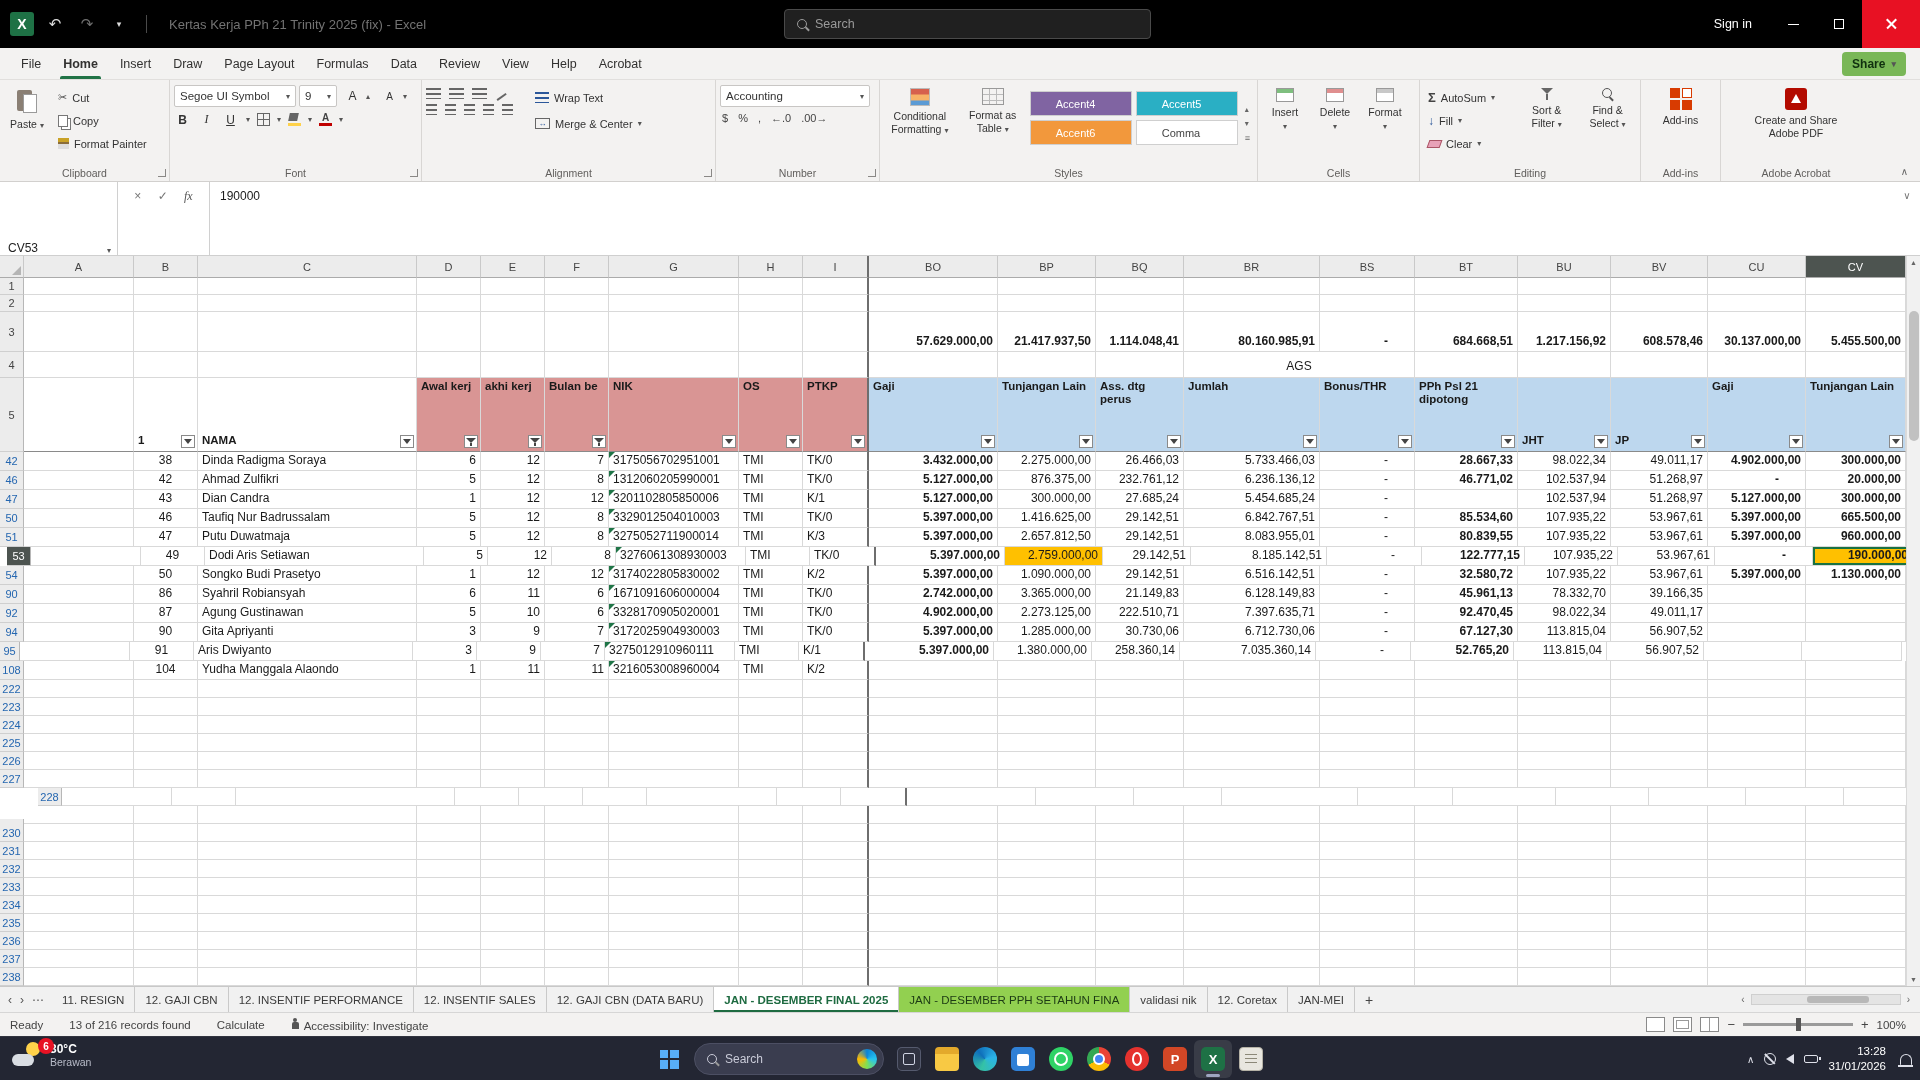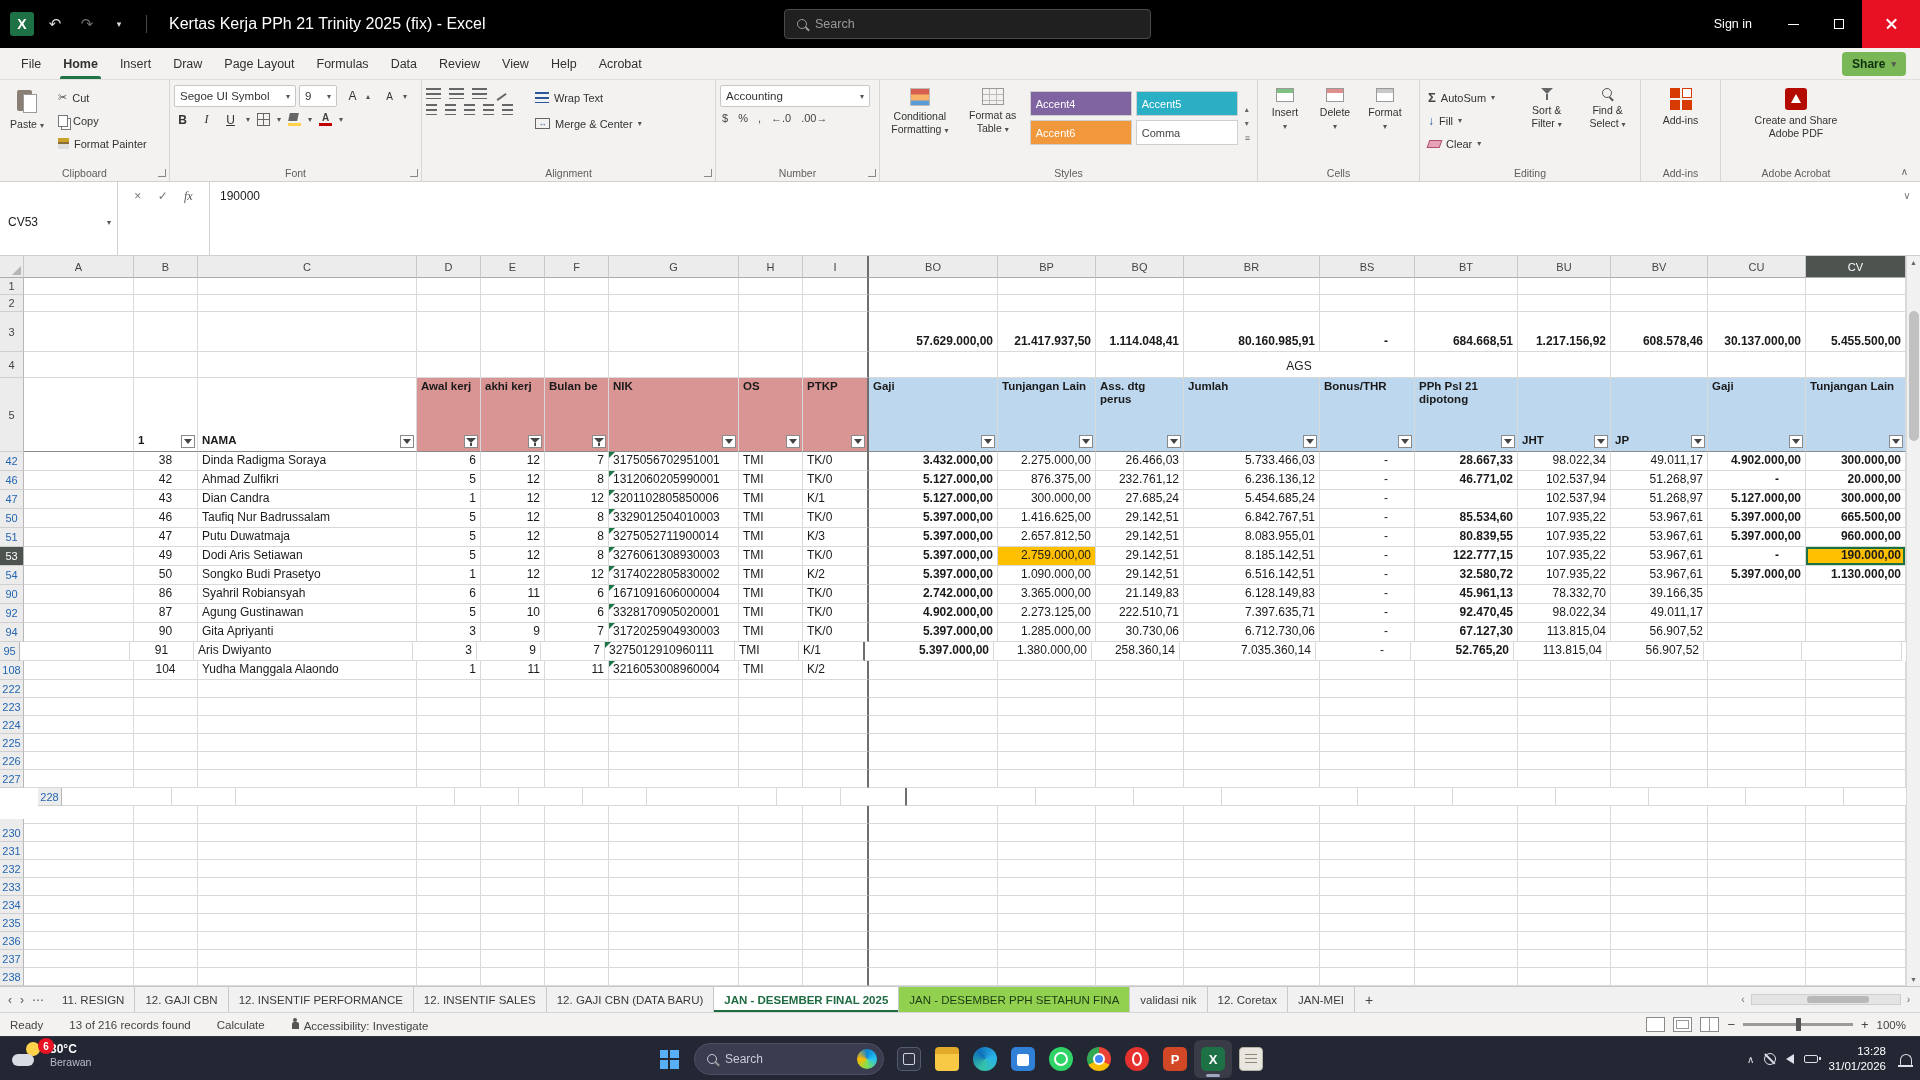--- a/index.html
+++ b/index.html
@@ -8,21 +8,21 @@
 .screen{position:relative;width:1920px;height:1080px;overflow:hidden}
 
 
 .titlebar{position:absolute;top:0;left:0;right:0;height:48px;background:#000;display:flex;align-items:center;color:#e8e8e8}
 .tb-left{display:flex;align-items:center;gap:10px;padding-left:10px}
 .xl-logo{width:24px;height:24px;background:#1E7145;border-radius:3px;position:relative}
 .xl-logo::after{content:"X";position:absolute;inset:0;color:#fff;font-weight:bold;font-size:14px;display:flex;align-items:center;justify-content:center}
 .qat{font-size:15px;color:#dcdcdc;width:22px;text-align:center;cursor:default}
 .qat.dim{color:#6f6f6f}
 .tb-sep{width:1px;height:18px;background:#4a4a4a;margin:0 6px}
-.tb-title{font-size:16px;color:#ffffff;white-space:nowrap;margin-left:6px}
+.tb-title{font-size:13px;color:#737373;white-space:nowrap;margin-left:6px}
 .tb-search{position:absolute;left:784px;top:9px;width:367px;height:30px;background:#202020;border:1px solid#4a4a4a;border-radius:4px;display:flex;align-items:center;gap:8px;padding:0 12px}
 .mag{width:10px;height:10px;border:1.5px solid #9a9a9a;border-radius:50%;position:relative;flex:none}
 .mag::after{content:"";position:absolute;width:5px;height:1.5px;background:#9a9a9a;right:-4px;bottom:-1px;transform:rotate(45deg)}
 .tb-search input{background:transparent;border:none;outline:none;color:#cfcfcf;font-size:12.5px;width:100%}
 .tb-search input::placeholder{color:#9a9a9a}
 .tb-right{position:absolute;right:0;top:0;height:48px;display:flex;align-items:center}
 .signin{font-size:12.5px;color:#fff;padding:0 18px}
 .wbtn{width:46px;height:48px;display:flex;align-items:center;justify-content:center;position:relative}
 .wbtn .bar{width:11px;height:1px;background:#fff}
 .wbtn .box{width:10px;height:10px;border:1px solid #fff}
@@ -71,21 +71,21 @@
 .i-al{width:15px;height:11px;background:repeating-linear-gradient(to bottom,#666 0 2px,transparent 2px 5px)}
 .i-al.s{width:11px}
 .i-or{width:14px;height:12px;position:relative}
 .i-or::after{content:"";position:absolute;left:1px;bottom:2px;width:11px;height:1.5px;background:#666;transform:rotate(-35deg)}
 .i-wrap{width:14px;height:11px;background:repeating-linear-gradient(to bottom,#2b579a 0 2px,transparent 2px 5px)}
 .i-merge{width:15px;height:11px;border:1px solid #666;font-size:8px;color:#2b579a;display:flex;align-items:center;justify-content:center}
 .i-cond{width:20px;height:18px;background:linear-gradient(#d6604d 0 5px,#f7b267 6px 11px,#5b9bd5 12px 17px);border:1px solid #bbb}
 .i-table{width:22px;height:17px;border:1px solid #999;background:linear-gradient(#5B9BD5 0 5px,#fff 5px 100%),;position:relative}
 .i-table::after{content:"";position:absolute;inset:0;background:linear-gradient(#0000 0 0) ,repeating-linear-gradient(to right,transparent 0 6px,#bbb 6px 7px),repeating-linear-gradient(to bottom,transparent 0 5px,#bbb 5px 6px)}
 .stylegallery{display:grid;grid-template-columns:102px 102px;grid-auto-rows:25px;gap:4px;padding-top:6px}
-.stylecell{border:1px solid #cfcfcf;font-size:11px;display:flex;align-items:center;padding-left:5px}
+.stylecell{border:1px solid #cfcfcf;font-size:11px;display:flex;align-items:center;padding-left:25px}
 .galarrows{display:flex;flex-direction:column;justify-content:center;gap:5px;color:#666;font-size:8px;padding:0 3px}
 .i-insert{width:18px;height:14px;background:#fff;border:1px solid #999;box-shadow:inset 0 4px 0 #7fbf7f}
 .i-delete{width:18px;height:14px;background:#fff;border:1px solid #999;box-shadow:inset 0 4px 0 #e08f8f}
 .i-format{width:18px;height:14px;background:#fff;border:1px solid #999;box-shadow:inset 0 4px 0 #c8c8c8}
 .i-sum{font-size:13px;color:#444;font-weight:bold}
 .i-filldown{font-size:12px;color:#2b579a}
 .i-clear{width:13px;height:8px;background:#e8a2b8;border:1px solid #a56;transform:skewX(-20deg)}
 .i-sort{width:12px;height:12px;position:relative}
 .i-sort::before{content:"";position:absolute;top:0;left:0;border-left:6px solid transparent;border-right:6px solid transparent;border-top:6px solid #666}
 .i-sort::after{content:"";position:absolute;top:6px;left:5px;width:2px;height:6px;background:#666}
@@ -94,21 +94,21 @@
 .i-find::after{content:"";position:absolute;width:5px;height:1.5px;background:#555;right:0;bottom:1px;transform:rotate(45deg)}
 .i-addins{width:22px;height:22px;display:grid;grid-template:1fr 1fr/1fr 1fr;gap:2px}
 .i-addins span{background:#D83B01}
 .i-addins span:nth-child(2){background:#fff;border:1px solid #D83B01}
 .i-pdf{width:22px;height:22px;background:#B30B00;border-radius:3px;position:relative}
 .i-pdf::after{content:"";position:absolute;left:6px;top:6px;border-left:5px solid transparent;border-right:5px solid transparent;border-bottom:9px solid #fff}
 .ribcollapse{position:absolute;right:12px;bottom:4px;color:#666;font-size:10px}
 
 
 .formulabar{position:absolute;top:182px;left:0;right:0;height:74px;background:#fff;border-bottom:1px solid #cfcfcf;display:flex}
-.namebox{width:118px;border-right:1px solid #d0d0d0;display:flex;align-items:center;padding:7px 6px 0 8px;font-size:12px;color:#222;justify-content:space-between}
+.namebox{width:118px;border-right:1px solid #d0d0d0;display:flex;align-items:flex-end;padding:7px 6px 0 8px;font-size:12px;color:#222;justify-content:space-between}
 .fxctrls{width:92px;border-right:1px solid #d0d0d0;display:flex;align-items:flex-start;padding-top:7px;justify-content:space-evenly;color:#777;font-size:12px}
 .fx{font-style:italic;font-family:"Liberation Serif",serif;color:#555}
 .fval{flex:1;padding:7px 0 0 10px;font-size:12px;color:#1a1a1a}
 .fbchev{width:26px;display:flex;justify-content:center;padding-top:8px;color:#777;font-size:10px}
 
 
 .grid{position:absolute;top:256px;left:0;width:1906px;height:730px;background:#fff;display:flex;flex-direction:column;overflow:hidden}
 .ghead{display:flex;flex:none;height:22px}
 .gh{flex:none;height:22px;background:#ececec;border-right:1px solid #c9c9c9;border-bottom:1px solid #ababab;font-size:11px;color:#444;display:flex;align-items:center;justify-content:center}
 .gh.sel{background:#4d5450;color:#fff}
@@ -842,21 +842,21 @@
           <div class="gc num" style="width: 98px;">2.657.812,50</div>
           <div class="gc num" style="width: 88px;">29.142,51</div>
           <div class="gc num" style="width: 136px;">8.083.955,01</div>
           <div class="gc num dashpad" style="width: 95px;">-</div>
           <div class="gc num b" style="width: 103px;">80.839,55</div>
           <div class="gc num" style="width: 93px;">107.935,22</div>
           <div class="gc num" style="width: 97px;">53.967,61</div>
           <div class="gc num b" style="width: 98px;">5.397.000,00</div>
           <div class="gc num b" style="width: 100px;">960.000,00</div>
         </div>
-        <div class="grow " style="height: 19px;">
+        <div class="grow " style="height: 19px; margin-left: 7px;">
           <div class="rn blue sel" style="width: 24px; height: 19px;">53</div>
           <div class="gc " style="width: 110px;"></div>
           <div class="gc ctr" style="width: 64px;">49</div>
           <div class="gc left" style="width: 219px;">Dodi Aris Setiawan</div>
           <div class="gc num" style="width: 64px;">5</div>
           <div class="gc num" style="width: 64px;">12</div>
           <div class="gc num" style="width: 64px;">8</div>
           <div class="gc left err" style="width: 130px;">3276061308930003</div>
           <div class="gc left" style="width: 64px;">TMI</div>
           <div class="gc left frz" style="width: 66px;">TK/0</div>

